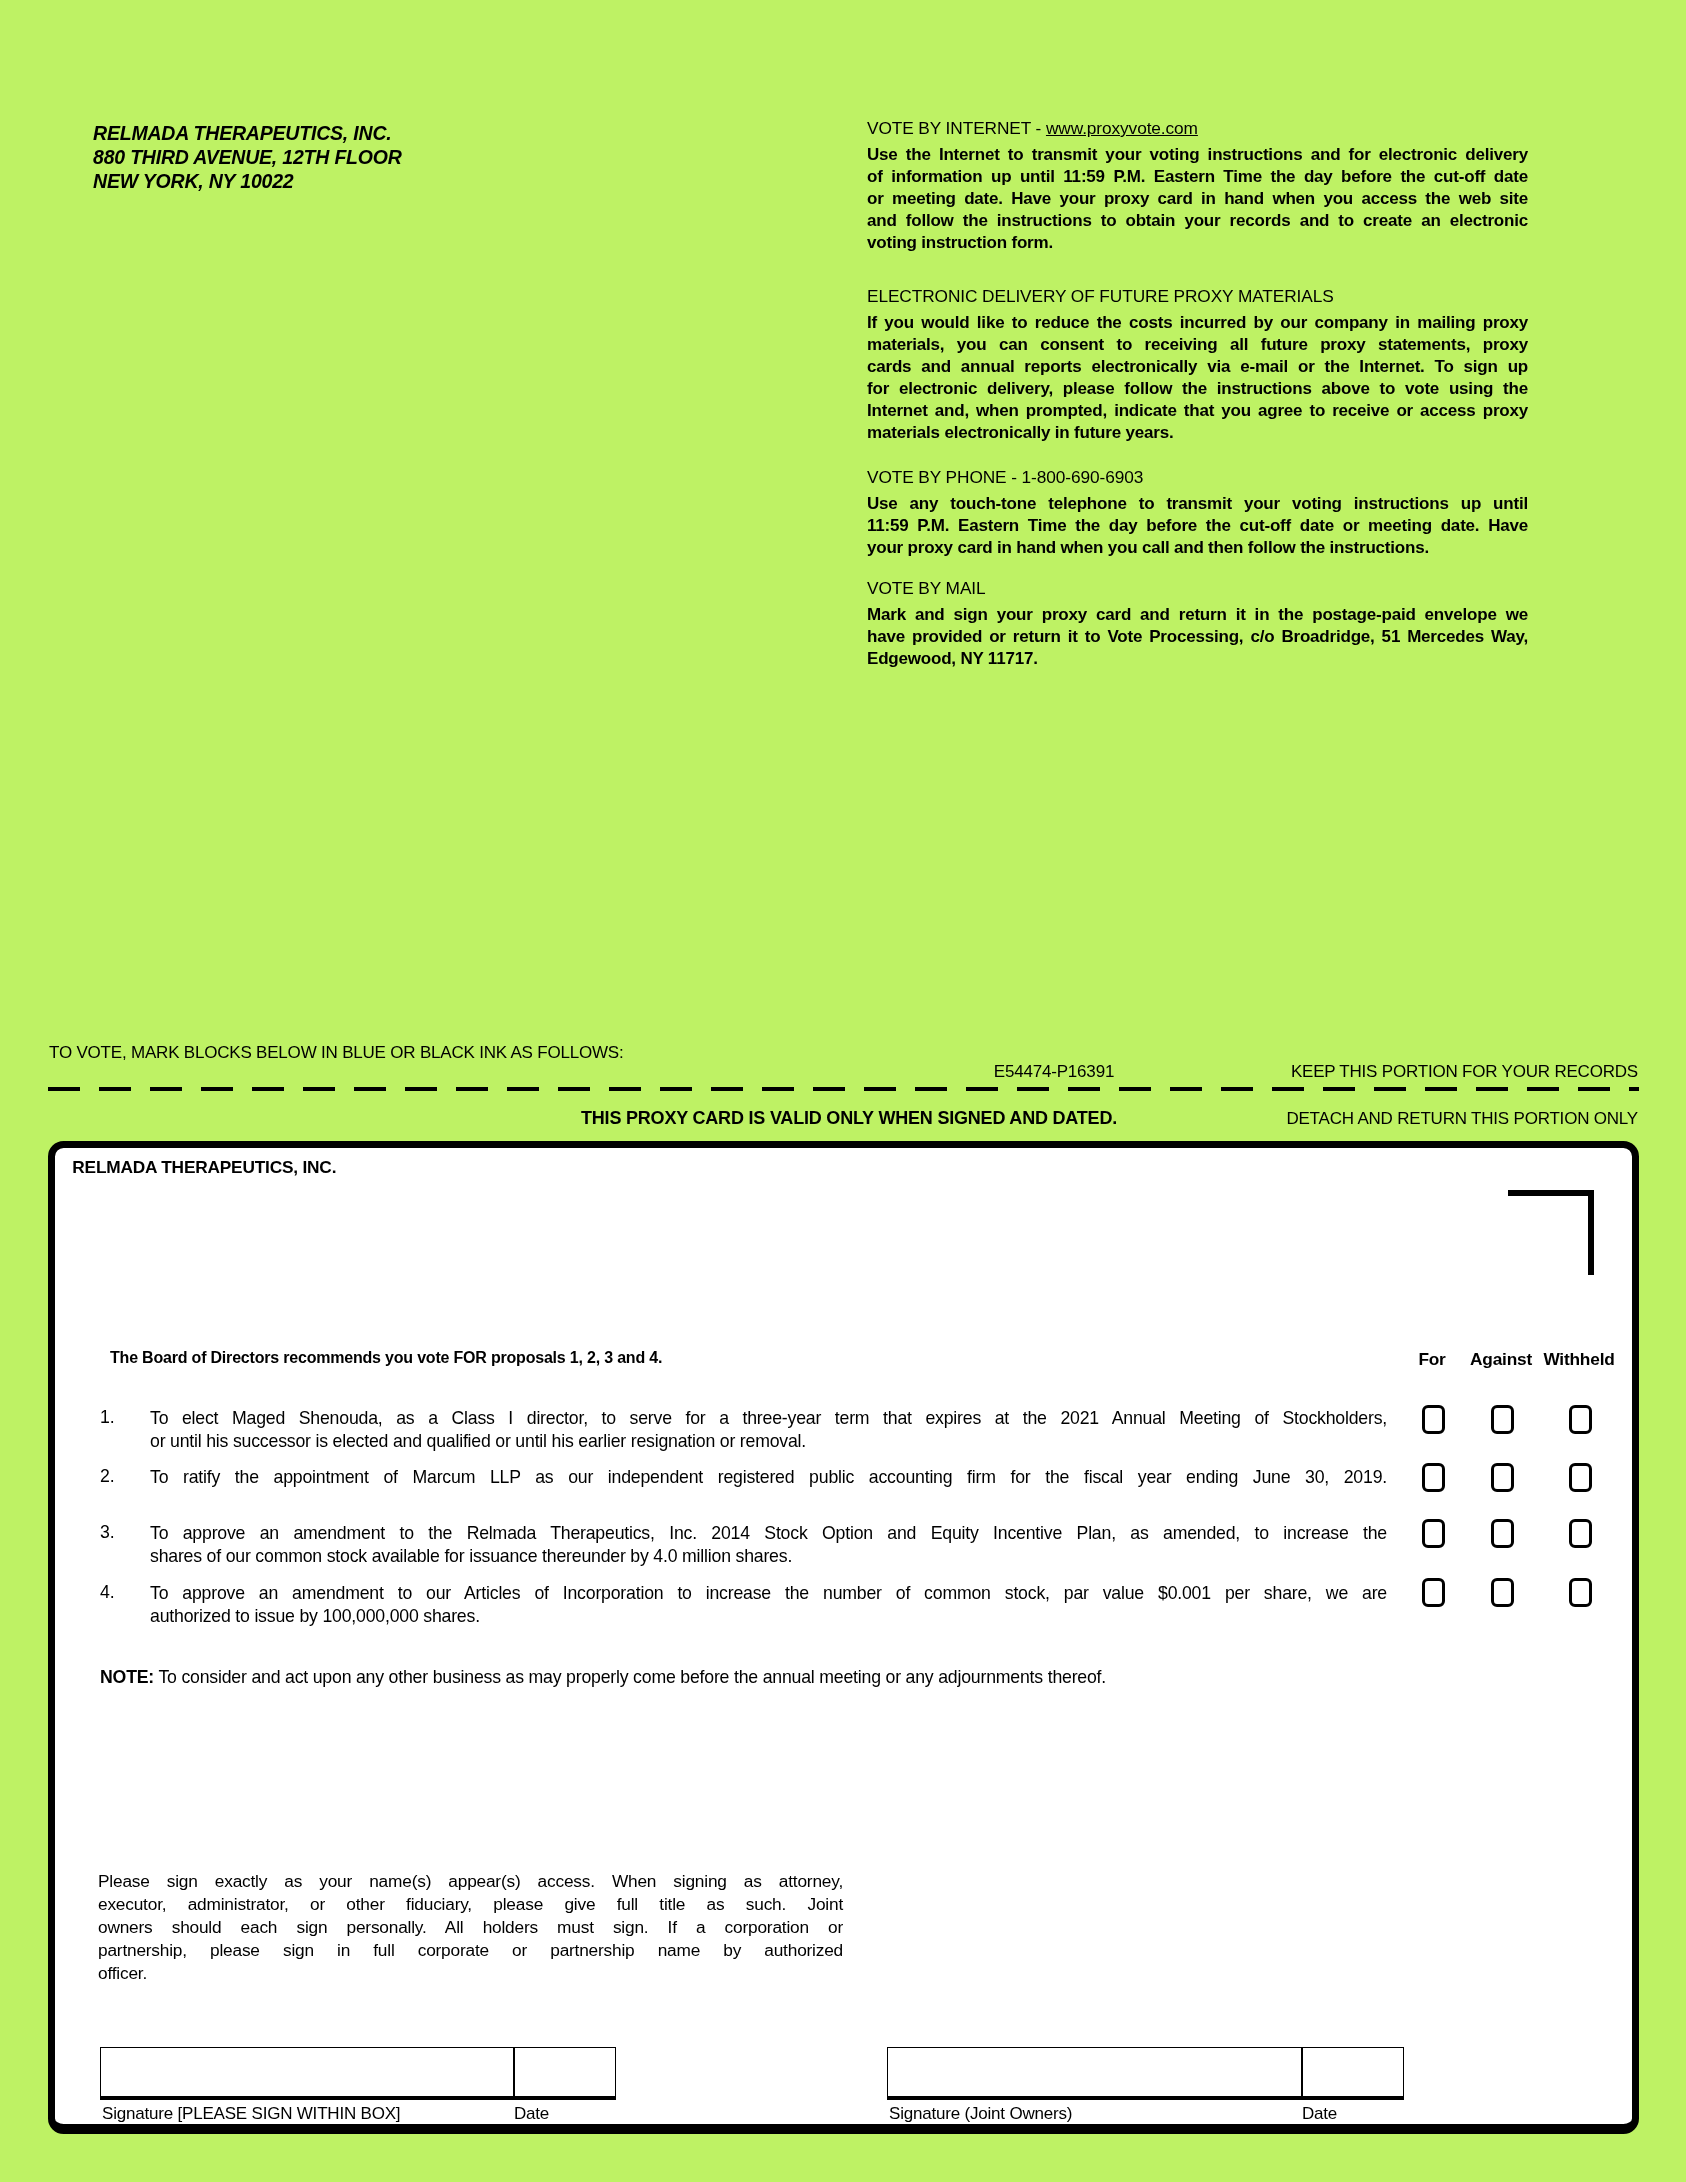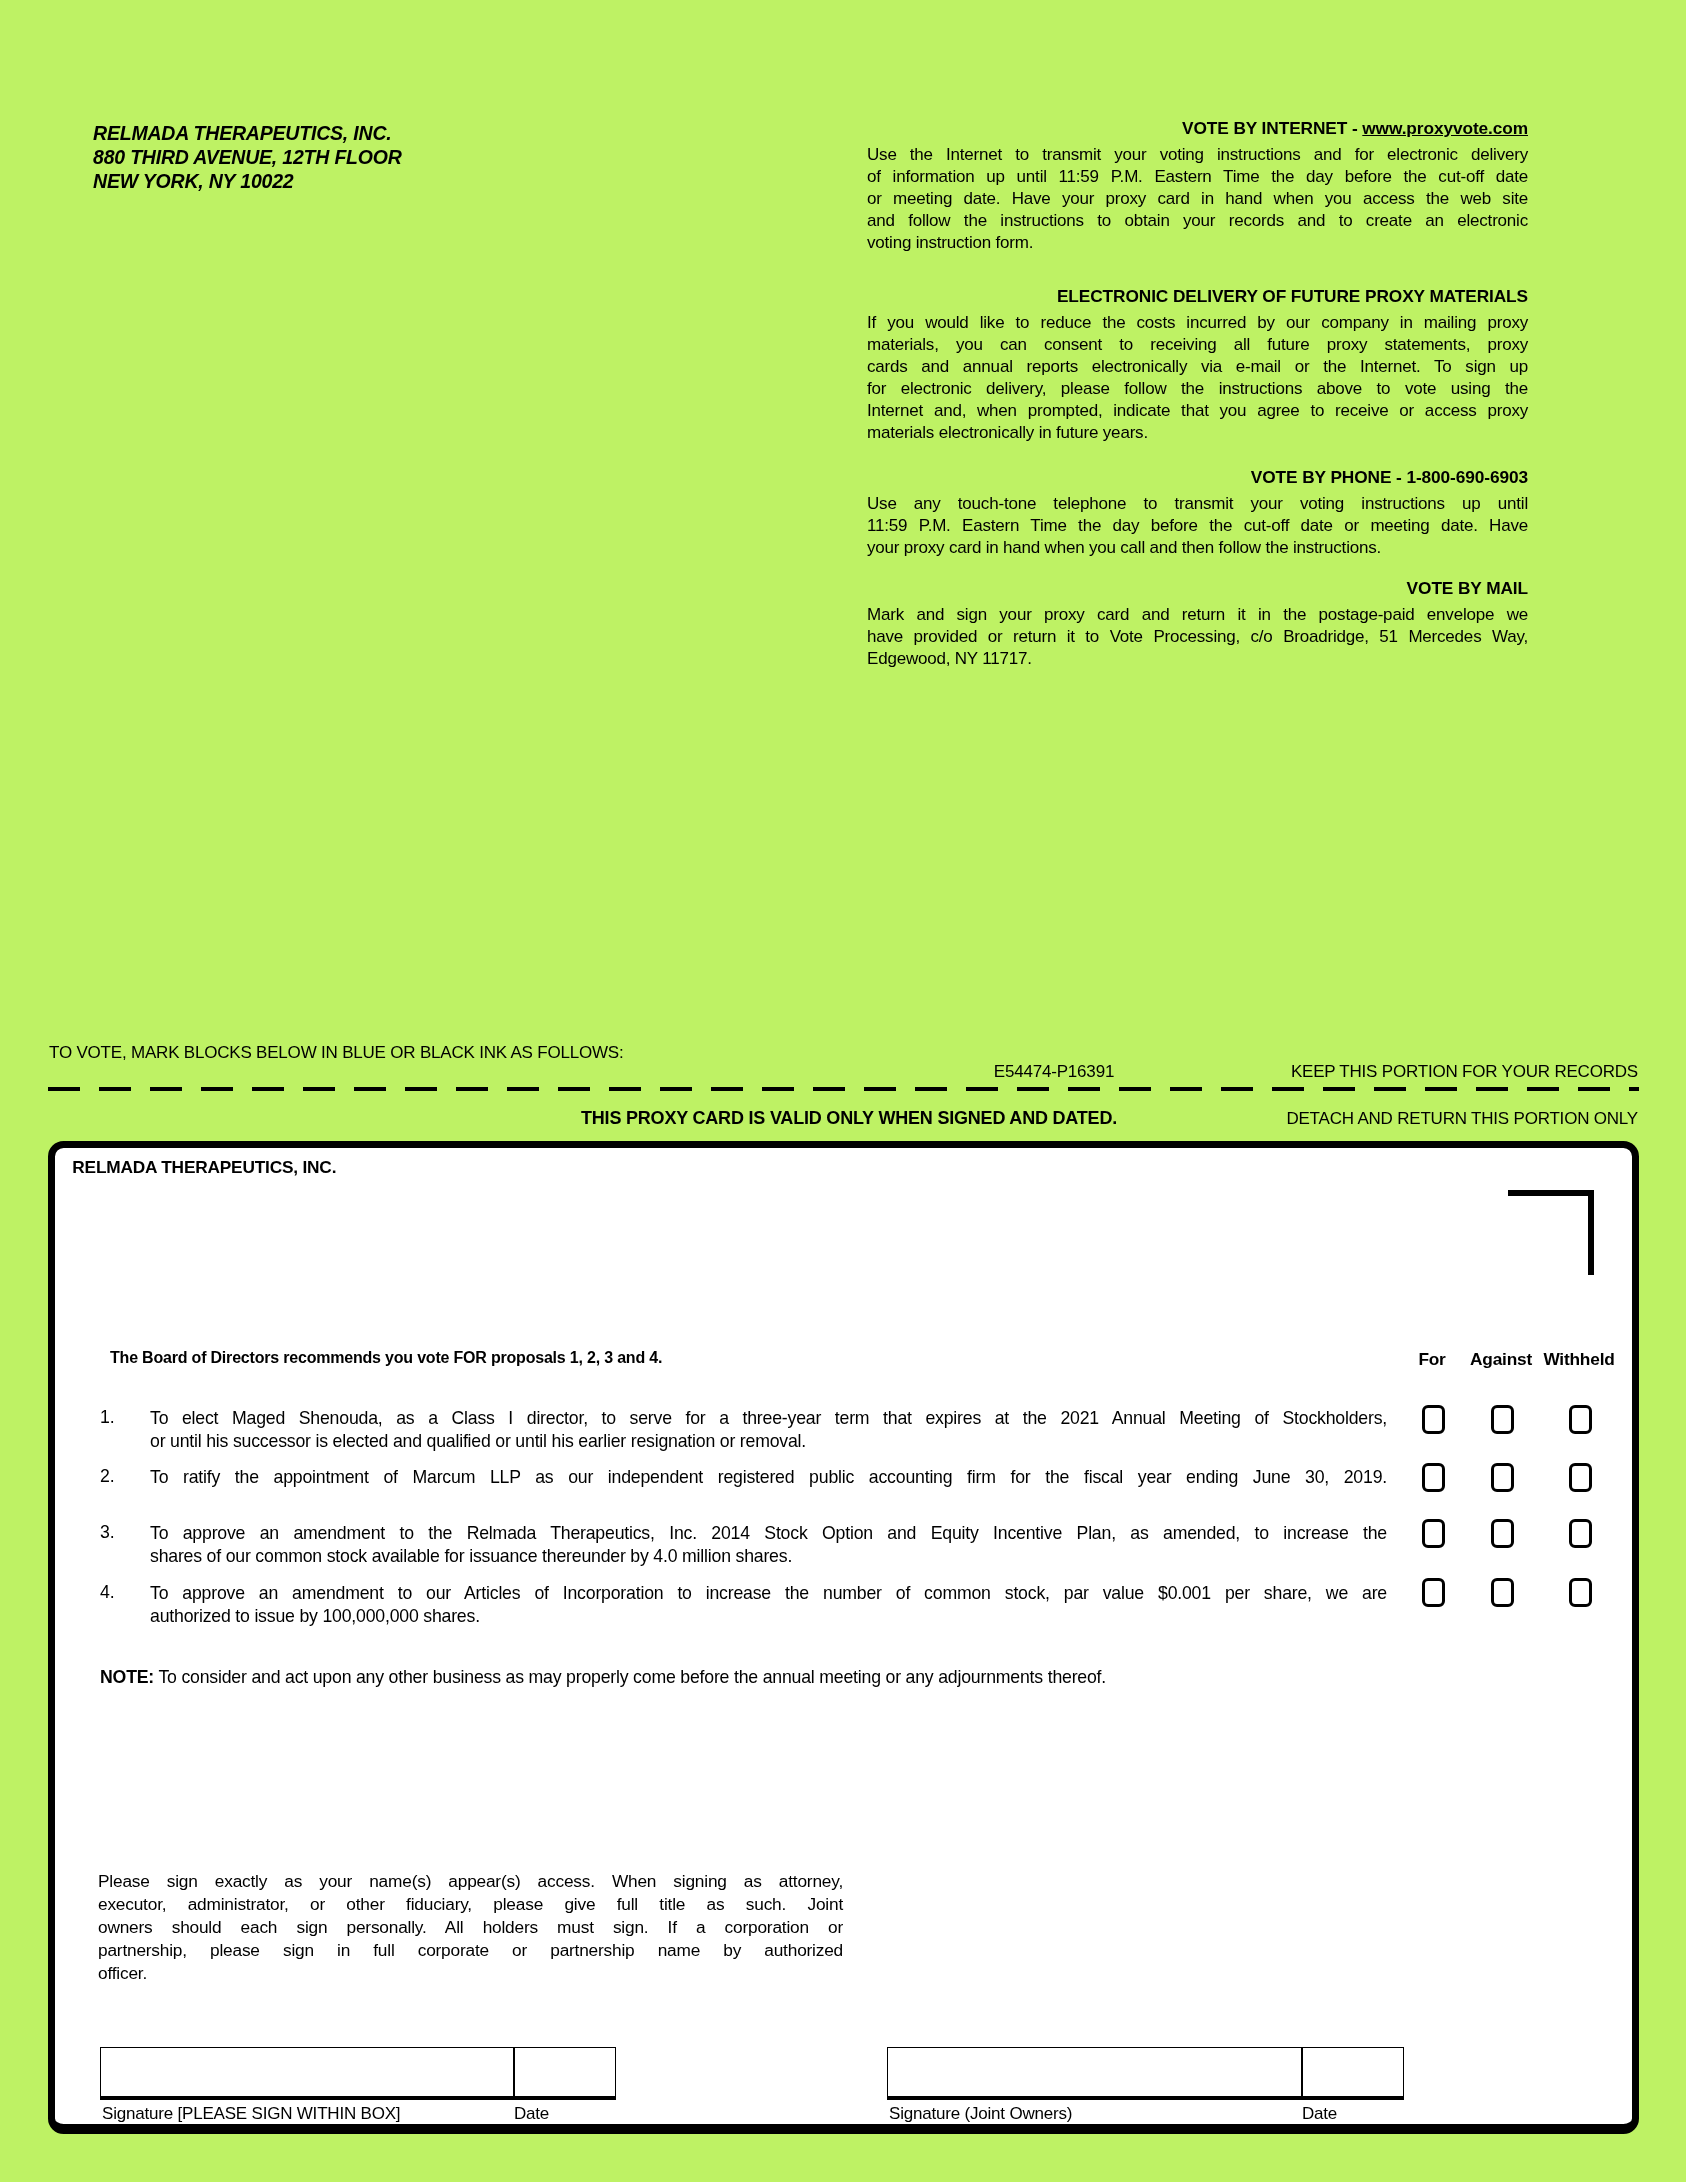--- a/index.html
+++ b/index.html
@@ -7,23 +7,23 @@
     position:relative;width:1686px;height:2183px;background:#bef264;color:#000;
     font-family:"Liberation Sans",sans-serif;letter-spacing:-0.2px;overflow:hidden;
   }
   .abs{position:absolute;}
 
   
   .address{left:93px;top:121px;font-weight:bold;font-style:italic;font-size:19.5px;line-height:24px;}
 
   
   .method{left:867px;width:661px;}
-  .method h3{margin:0 0 5.2px 0;font-size:17.3px;font-weight:bold;letter-spacing:-0.1px;text-align:right;}
+  .method h3{margin:0 0 5.2px 0;font-size:17.3px;font-weight:normal;letter-spacing:-0.1px;}
   .method .u{text-decoration:underline;}
-  .mbody{font-size:17px;line-height:22px;}
+  .mbody{font-size:17px;line-height:22px;font-weight:bold;}
 
   
   .tline{text-align:justify;text-align-last:justify;}
   .tline-last{text-align-last:left;}
   .jall .tline-last{text-align-last:justify;}
 
   
   .tovote{left:49px;top:1043px;font-size:17px;}
   .ctrlnum{left:1054px;top:1062px;transform:translateX(-50%);font-size:17px;white-space:nowrap;}
   .keep{right:48px;top:1062px;font-size:17px;white-space:nowrap;}

